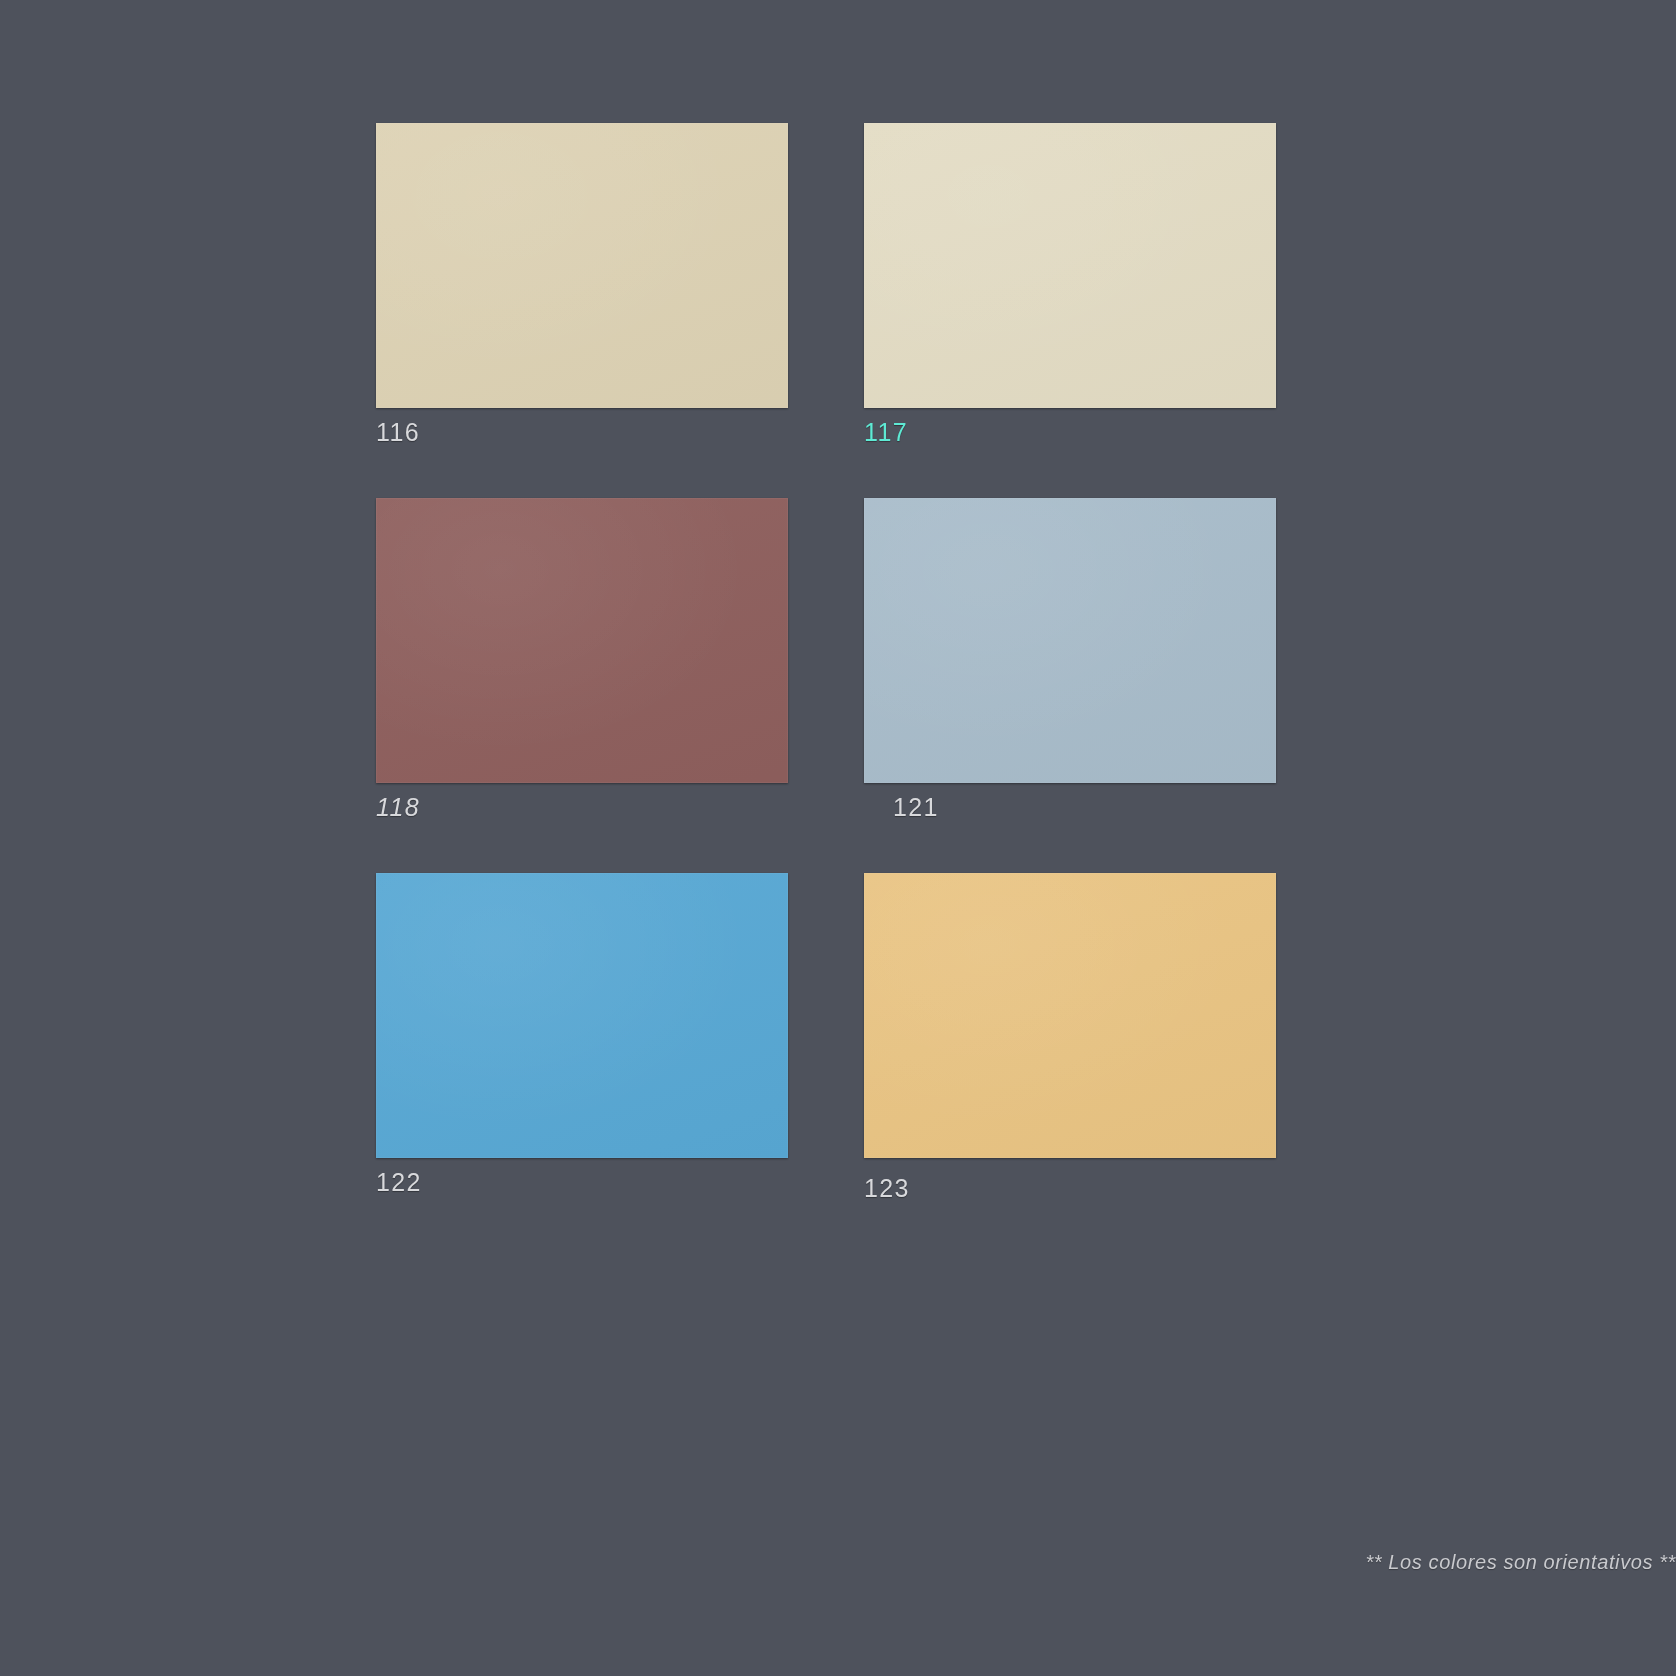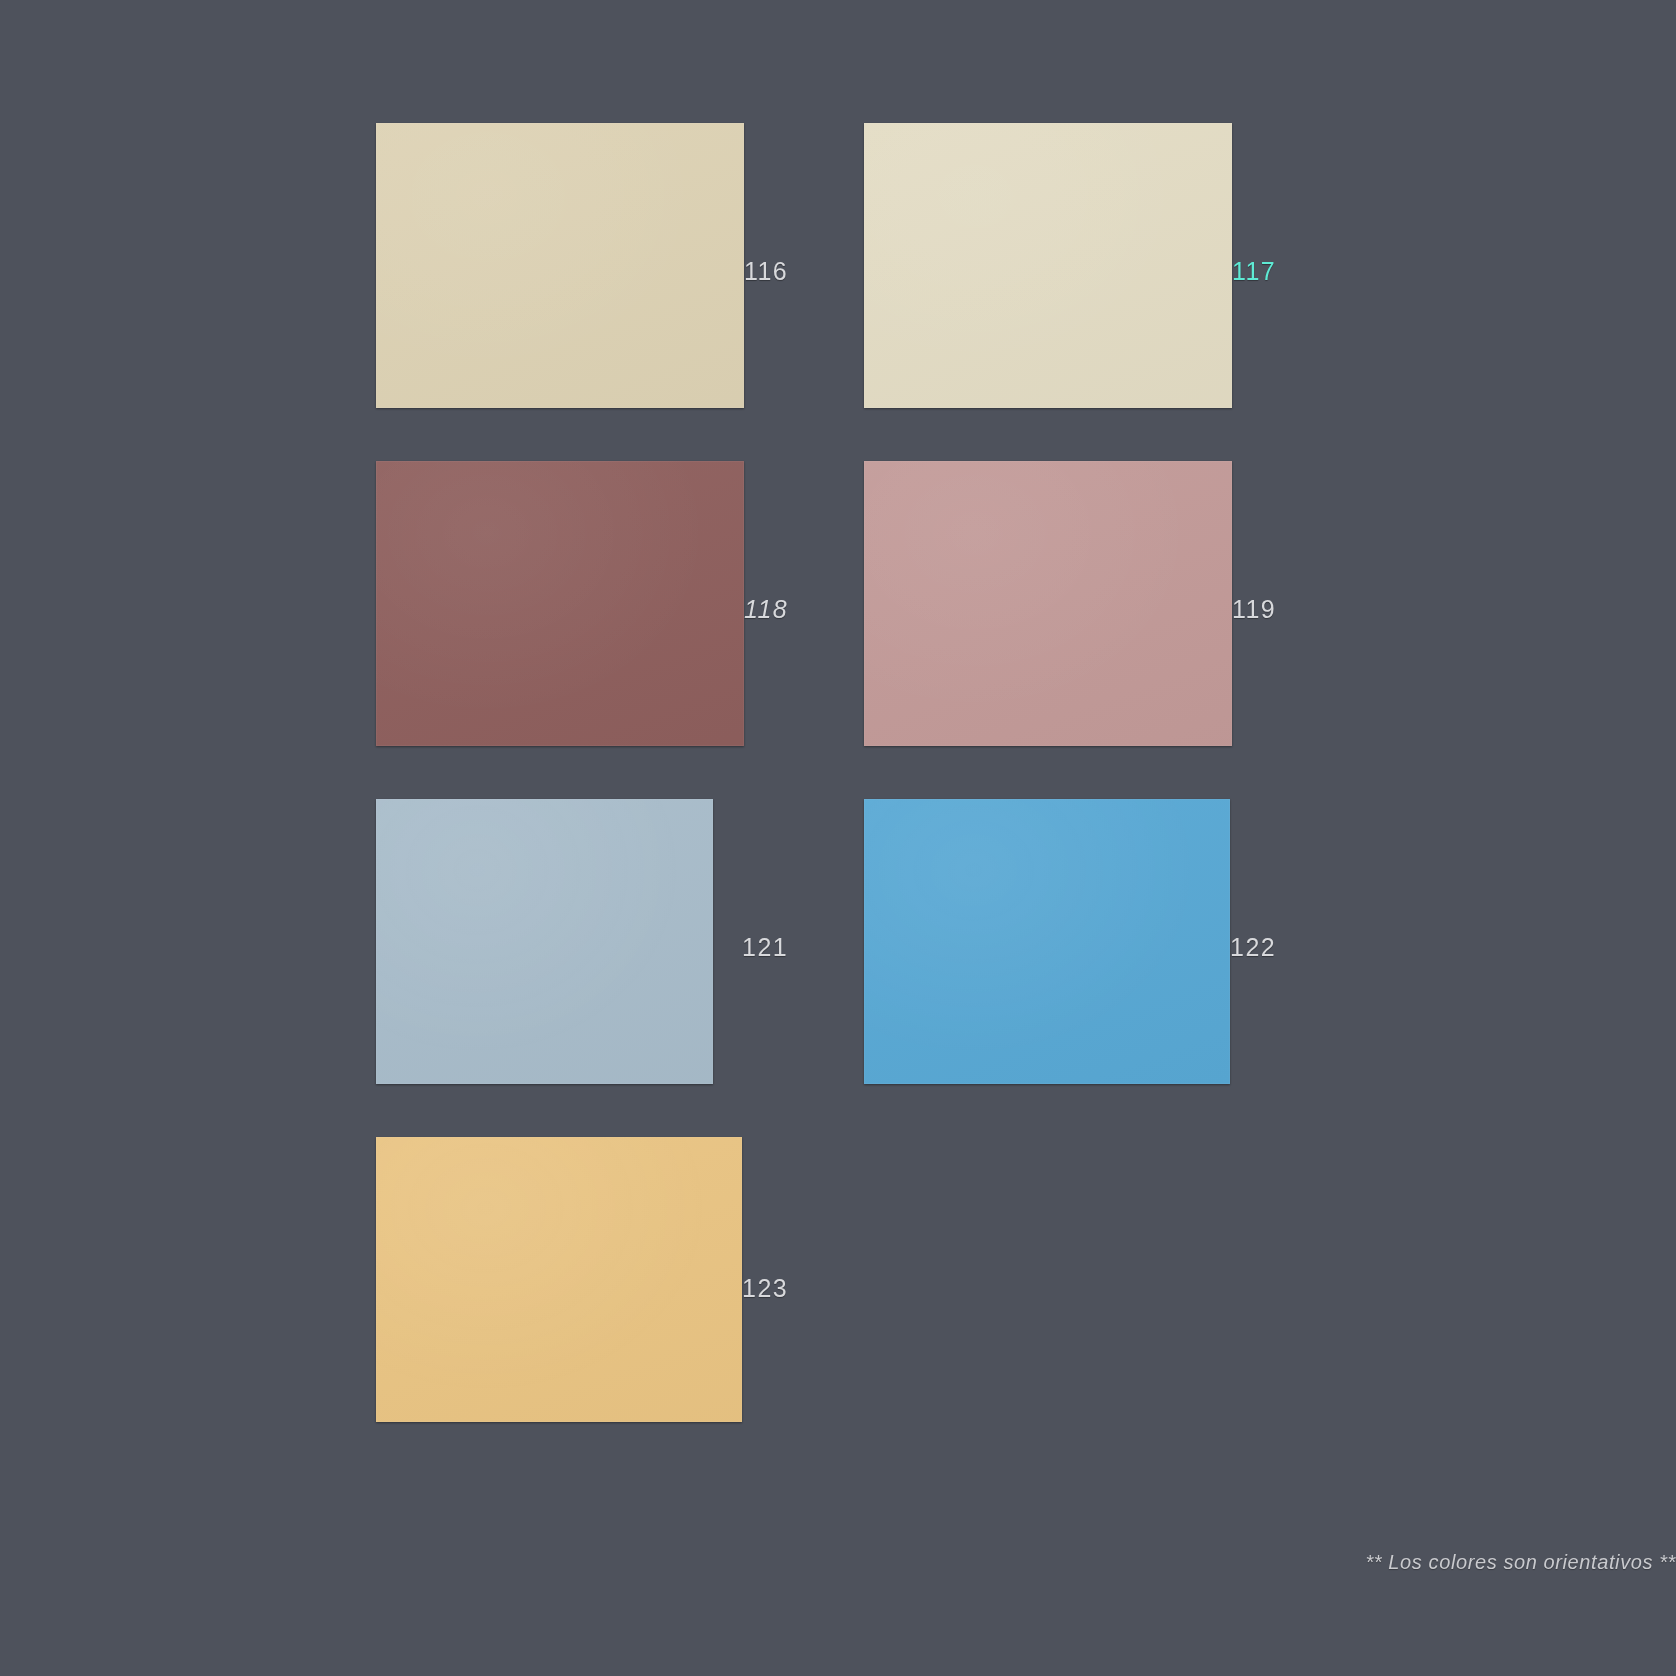--- a/index.html
+++ b/index.html
@@ -31,22 +31,22 @@
     width: 900px;
     display: grid;
     grid-template-columns: 412px 412px;
     grid-column-gap: 76px;
     grid-row-gap: 53px;
   }
 
   .swatch-cell {
     width: 412px;
     display: flex;
-    flex-direction: row;
-    align-items: center;
+    flex-direction: column;
+    align-items: flex-start;
     padding-left: 40px;
   }
 
   .swatch-chip {
     width: 412px;
     height: 285px;
     box-shadow:
       0 1px 2px rgba(0,0,0,0.38),
       inset 0 0 0 1px rgba(255,255,255,0.045);
     position: relative;
@@ -100,24 +100,20 @@
     <div class="swatch-cell">
       <div class="swatch-chip" style="background-color: rgb(227, 220, 196);"></div>
       <div class="swatch-label" style="color: #5eead4;">117</div>
     </div>
 
     <div class="swatch-cell">
       <div class="swatch-chip" style="background-color: rgb(142, 95, 93);"></div>
       <div class="swatch-label" style="color: rgb(216, 217, 220); font-style: italic;">118</div>
     </div>
 
-    <div class="swatch-cell">
-      <div class="swatch-chip" style="background-color: rgb(194, 154, 152);"></div>
-      <div class="swatch-label" style="color: rgb(216, 217, 220);">119</div>
-    </div>
 
 
     <div class="swatch-cell">
       <div class="swatch-chip" style="background-color: rgb(168, 188, 202);"></div>
       <div class="swatch-label" style="color: rgb(216, 217, 220); margin-left: 29px;">121</div>
     </div>
 
     <div class="swatch-cell">
       <div class="swatch-chip" style="background-color: rgb(88, 168, 212);"></div>
       <div class="swatch-label" style="color: rgb(216, 217, 220);">122</div>

